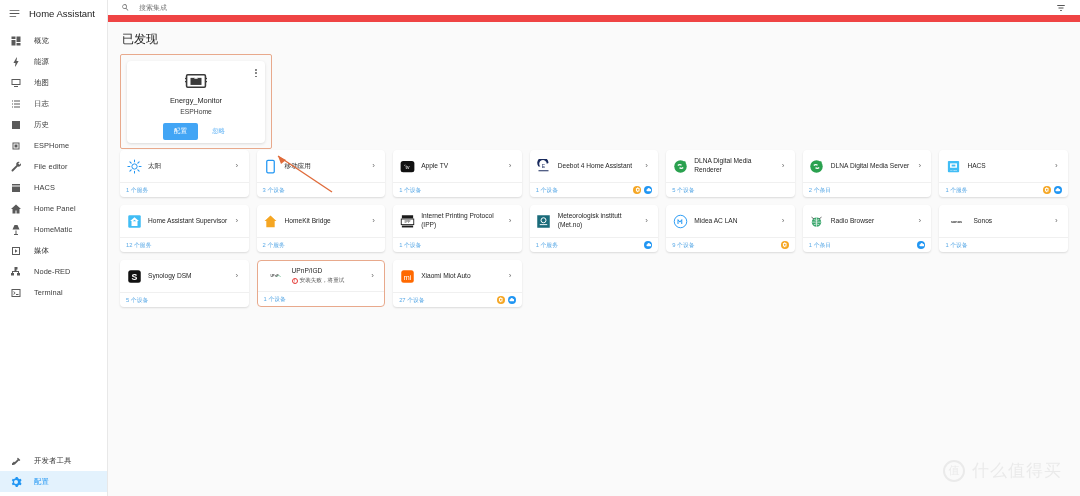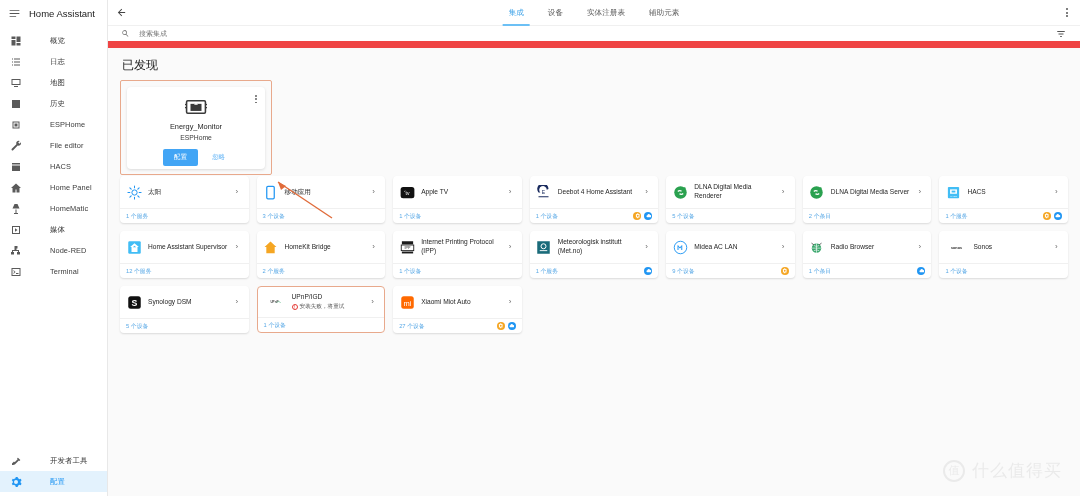--- a/index.html
+++ b/index.html
@@ -18,21 +18,21 @@
     position: relative;
   }
   .sb-header {
     height: 26px; display: flex; align-items: center; gap: 8px;
     padding-left: 7px; flex: 0 0 26px;
   }
   .sb-burger { width: 14px; height: 14px; display: flex; align-items: center; justify-content: center; }
   .sb-title { font-size: 9.5px; color: #212121; white-space: nowrap; }
   .sb-list { flex: 0 0 auto; padding-top: 4px; }
   .sb-item {
-    height: 21px; display: flex; align-items: center; gap: 16px;
+    height: 21px; display: flex; align-items: center; gap: 0;
     padding-left: 8px; cursor: pointer;
   }
   .sb-ico { width: 16px; height: 16px; flex: 0 0 16px; display: flex; align-items: center; justify-content: center; color: #555; }
   .sb-ico svg { width: 12px; height: 12px; fill: #5a5a5a; }
   .sb-label { font-size: 7.4px; color: #3a3a3a; margin-left: 10px; white-space: nowrap; letter-spacing: .1px; }
   .sb-spacer { flex: 1 1 auto; }
   .sb-bottom { padding-bottom: 4px; }
   .sb-item.active { background: #e3f2fd; }
   .sb-item.active .sb-ico svg { fill: #2196f3; }
   .sb-item.active .sb-label { color: #2196f3; }
@@ -169,32 +169,40 @@
         <span class="sb-ico">
             <svg viewBox="0 0 24 24">
               <path d="M3 3h8v5H3V3zm0 7h8v11H3V10zm10-7h8v11h-8V3zm0 13h8v5h-8v-5z"></path>
             </svg>
           </span>
         <span class="sb-label">概览</span>
       </div>
       <div class="sb-item">
         <span class="sb-ico">
             <svg viewBox="0 0 24 24">
+              <path d="M11 21h-1l1-7H7.5c-.58 0-.57-.32-.38-.66L13 3h1l-1 7h3.5c.49 0 .56.33.47.51L11 21z"></path>
+            </svg>
+          </span>
+        <span class="sb-label">能源</span>
+      </div>
+      <div class="sb-item">
+        <span class="sb-ico">
+            <svg viewBox="0 0 24 24">
+              <path d="M3 4h18v12H3V4zm2 2v8h14V6H5zm3 12h8v2H8v-2z"></path>
+            </svg>
+          </span>
+        <span class="sb-label">地图</span>
+      </div>
+      <div class="sb-item">
+        <span class="sb-ico">
+            <svg viewBox="0 0 24 24">
               <path d="M4 5h2v2H4V5zm0 6h2v2H4v-2zm0 6h2v2H4v-2zM8 5h12v2H8V5zm0 6h12v2H8v-2zm0 6h12v2H8v-2z"></path>
             </svg>
           </span>
         <span class="sb-label">日志</span>
-      </div>
-      <div class="sb-item">
-        <span class="sb-ico">
-            <svg viewBox="0 0 24 24">
-              <path d="M3 4h18v12H3V4zm2 2v8h14V6H5zm3 12h8v2H8v-2z"></path>
-            </svg>
-          </span>
-        <span class="sb-label">地图</span>
       </div>
       <div class="sb-item">
         <span class="sb-ico">
             <svg viewBox="0 0 24 24">
               <path d="M4 4h16v16H4V4zm3 10h2v4H7v-4zm4-5h2v9h-2V9zm4 3h2v6h-2v-6z"></path>
             </svg>
           </span>
         <span class="sb-label">历史</span>
       </div>
       <div class="sb-item">
@@ -280,48 +288,20 @@
               <path d="M12 8a4 4 0 100 8 4 4 0 000-8zm9.4 4c0 .6-.1 1.2-.2 1.7l2 1.6-2 3.4-2.4-1a7.6 7.6 0 01-3 1.7l-.4 2.6h-4l-.4-2.6a7.6 7.6 0 01-3-1.7l-2.4 1-2-3.4 2-1.6a8.6 8.6 0 010-3.4l-2-1.6 2-3.4 2.4 1a7.6 7.6 0 013-1.7L11.4 2h4l.4 2.6a7.6 7.6 0 013 1.7l2.4-1 2 3.4-2 1.6c.1.5.2 1.1.2 1.7z"></path>
             </svg>
           </span>
         <span class="sb-label">配置</span>
       </div>
     </div>
   </nav>
 
   <div class="main">
 
-    <div class="topbar">
-      <div class="tb-back">
-        <svg viewBox="0 0 24 24">
-            <path d="M20 11H7.8l5.6-5.6L12 4l-8 8 8 8 1.4-1.4L7.8 13H20v-2z"></path>
-          </svg>
-      </div>
-      <div class="tabs">
-        <div class="tab active">
-            <span>集成</span>
-          </div>
-        <div class="tab">
-            <span>设备</span>
-          </div>
-        <div class="tab">
-            <span>实体注册表</span>
-          </div>
-        <div class="tab">
-            <span>辅助元素</span>
-          </div>
-      </div>
-      <div class="tb-menu">
-        <span class="dots">
-            <i></i>
-            <i></i>
-            <i></i>
-          </span>
-      </div>
-    </div>
 
     <div class="searchbar">
       <span class="search-ico">
         <svg viewBox="0 0 24 24">
             <path d="M9.5 3a6.5 6.5 0 014.9 10.8l5.4 5.4-1.4 1.4-5.4-5.4A6.5 6.5 0 119.5 3zm0 2a4.5 4.5 0 100 9 4.5 4.5 0 000-9z"></path>
           </svg>
       </span>
       <input class="search-input" value="" placeholder="搜索集成" style="">
       <span class="filter-ico">
         <svg viewBox="0 0 24 24">

